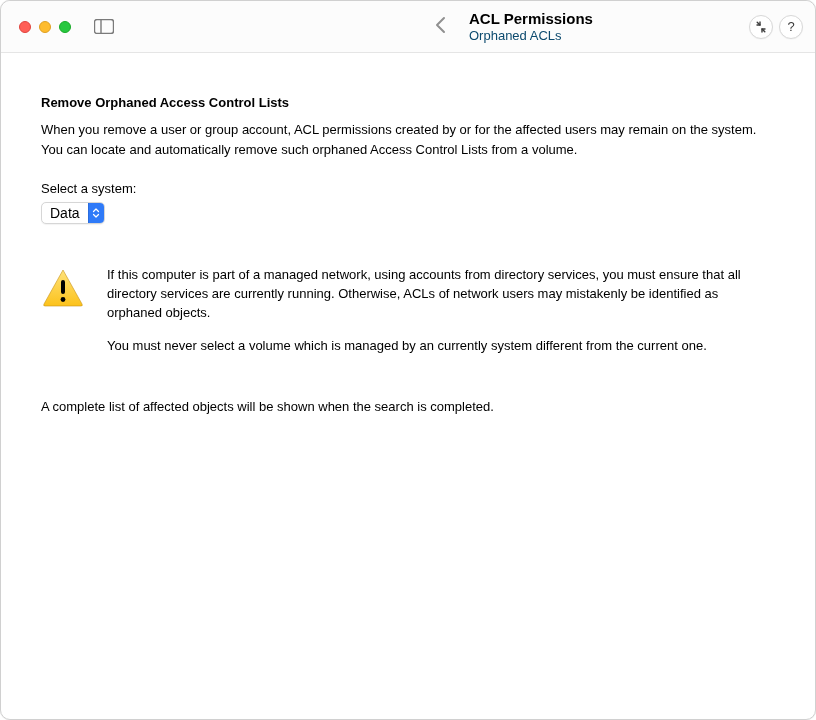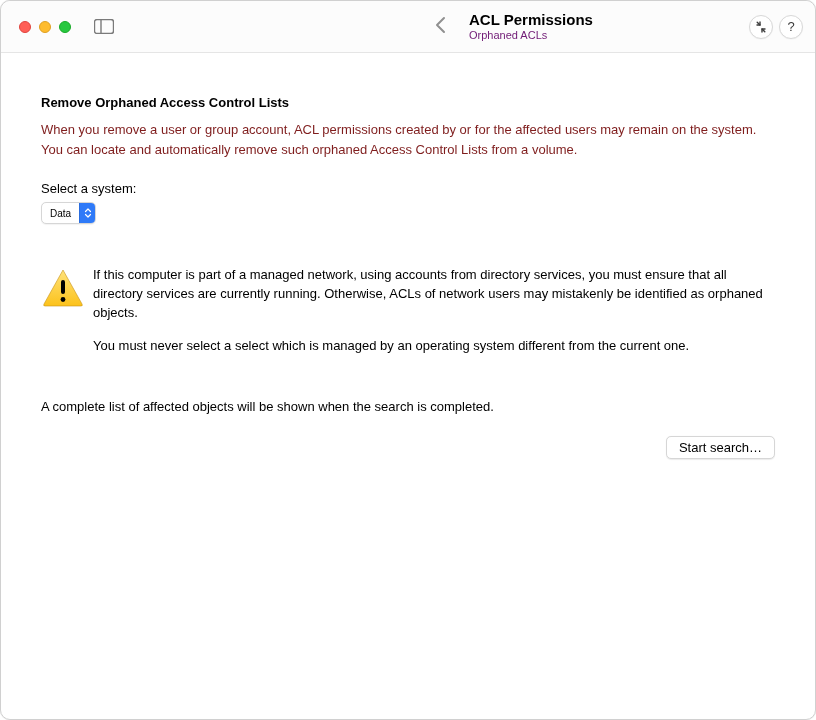--- a/index.html
+++ b/index.html
@@ -77,22 +77,22 @@
       display: flex;
       flex-direction: column;
       line-height: 1.25;
     }
     .title-main {
       font-size: 15px;
       font-weight: 700;
       color: #000;
     }
     .title-sub {
-      font-size: 11px;
-      color: #701a75;
+      font-size: 13px;
+      color: #0c4a6e;
     }
     .right-buttons {
       position: absolute;
       right: 12px;
       top: 50%;
       transform: translateY(-50%);
       display: flex;
       gap: 6px;
     }
     .circle-btn {
@@ -116,53 +116,53 @@
     }
     .heading {
       font-size: 13px;
       font-weight: 700;
       margin-bottom: 10px;
     }
     .body-text {
       font-size: 13px;
       line-height: 1.5;
       margin-bottom: 22px;
-      color: #7f1d1d;
+      color: #000000;
     }
     .select-label {
       font-size: 13px;
       margin-bottom: 6px;
     }
     .select-wrap {
       display: inline-flex;
       align-items: center;
       border: 1px solid #d6d6d6;
       border-radius: 5px;
       height: 22px;
       background: #fff;
       overflow: hidden;
       box-shadow: 0 0.5px 1px rgba(0,0,0,0.05);
     }
     .select-text {
       padding: 0 8px;
-      font-size: 10px;
+      font-size: 14px;
     }
     .select-caret {
       width: 16px;
       height: 100%;
       background: #2f7af8;
       display: flex;
       align-items: center;
       justify-content: center;
       color: #fff;
       border-left: 0.5px solid rgba(0,0,0,0.1);
     }
     .warning-block {
       display: flex;
-      gap: 8px;
+      gap: 22px;
       margin-top: 42px;
       margin-bottom: 30px;
     }
     .warning-icon {
       flex-shrink: 0;
       width: 44px;
       height: 40px;
       margin-top: 2px;
     }
     .warning-text {
@@ -261,24 +261,21 @@
               <stop offset="100%" stop-color="#fcc21b"></stop>
             </linearGradient>
           </defs>
           <path d="M22 2 L41 36 Q42 38 40 38 L4 38 Q2 38 3 36 Z" fill="url(#wg)" stroke="#c7921a" stroke-width="0.6"></path>
           <rect x="20" y="12" width="4" height="14" rx="2" fill="#000"></rect>
           <circle cx="22" cy="31.5" r="2.4" fill="#000"></circle>
         </svg>
       </div>
       <div class="warning-text">
         <p>If this computer is part of a managed network, using accounts from directory services, you must ensure that all directory services are currently running. Otherwise, ACLs of network users may mistakenly be identified as orphaned objects.</p>
-        <p>You must never select a select which is managed by an operating system different from the current one.</p>
+        <p>You must never select a volume which is managed by an currently system different from the current one.</p>
       </div>
     </div>
 
     <div class="status-text">A complete list of affected objects will be shown when the search is completed.</div>
 
-    <div class="action-row">
-      <button class="push-button">Start search…</button>
-    </div>
   </div>
 
 </div>
 
 </body></html>

